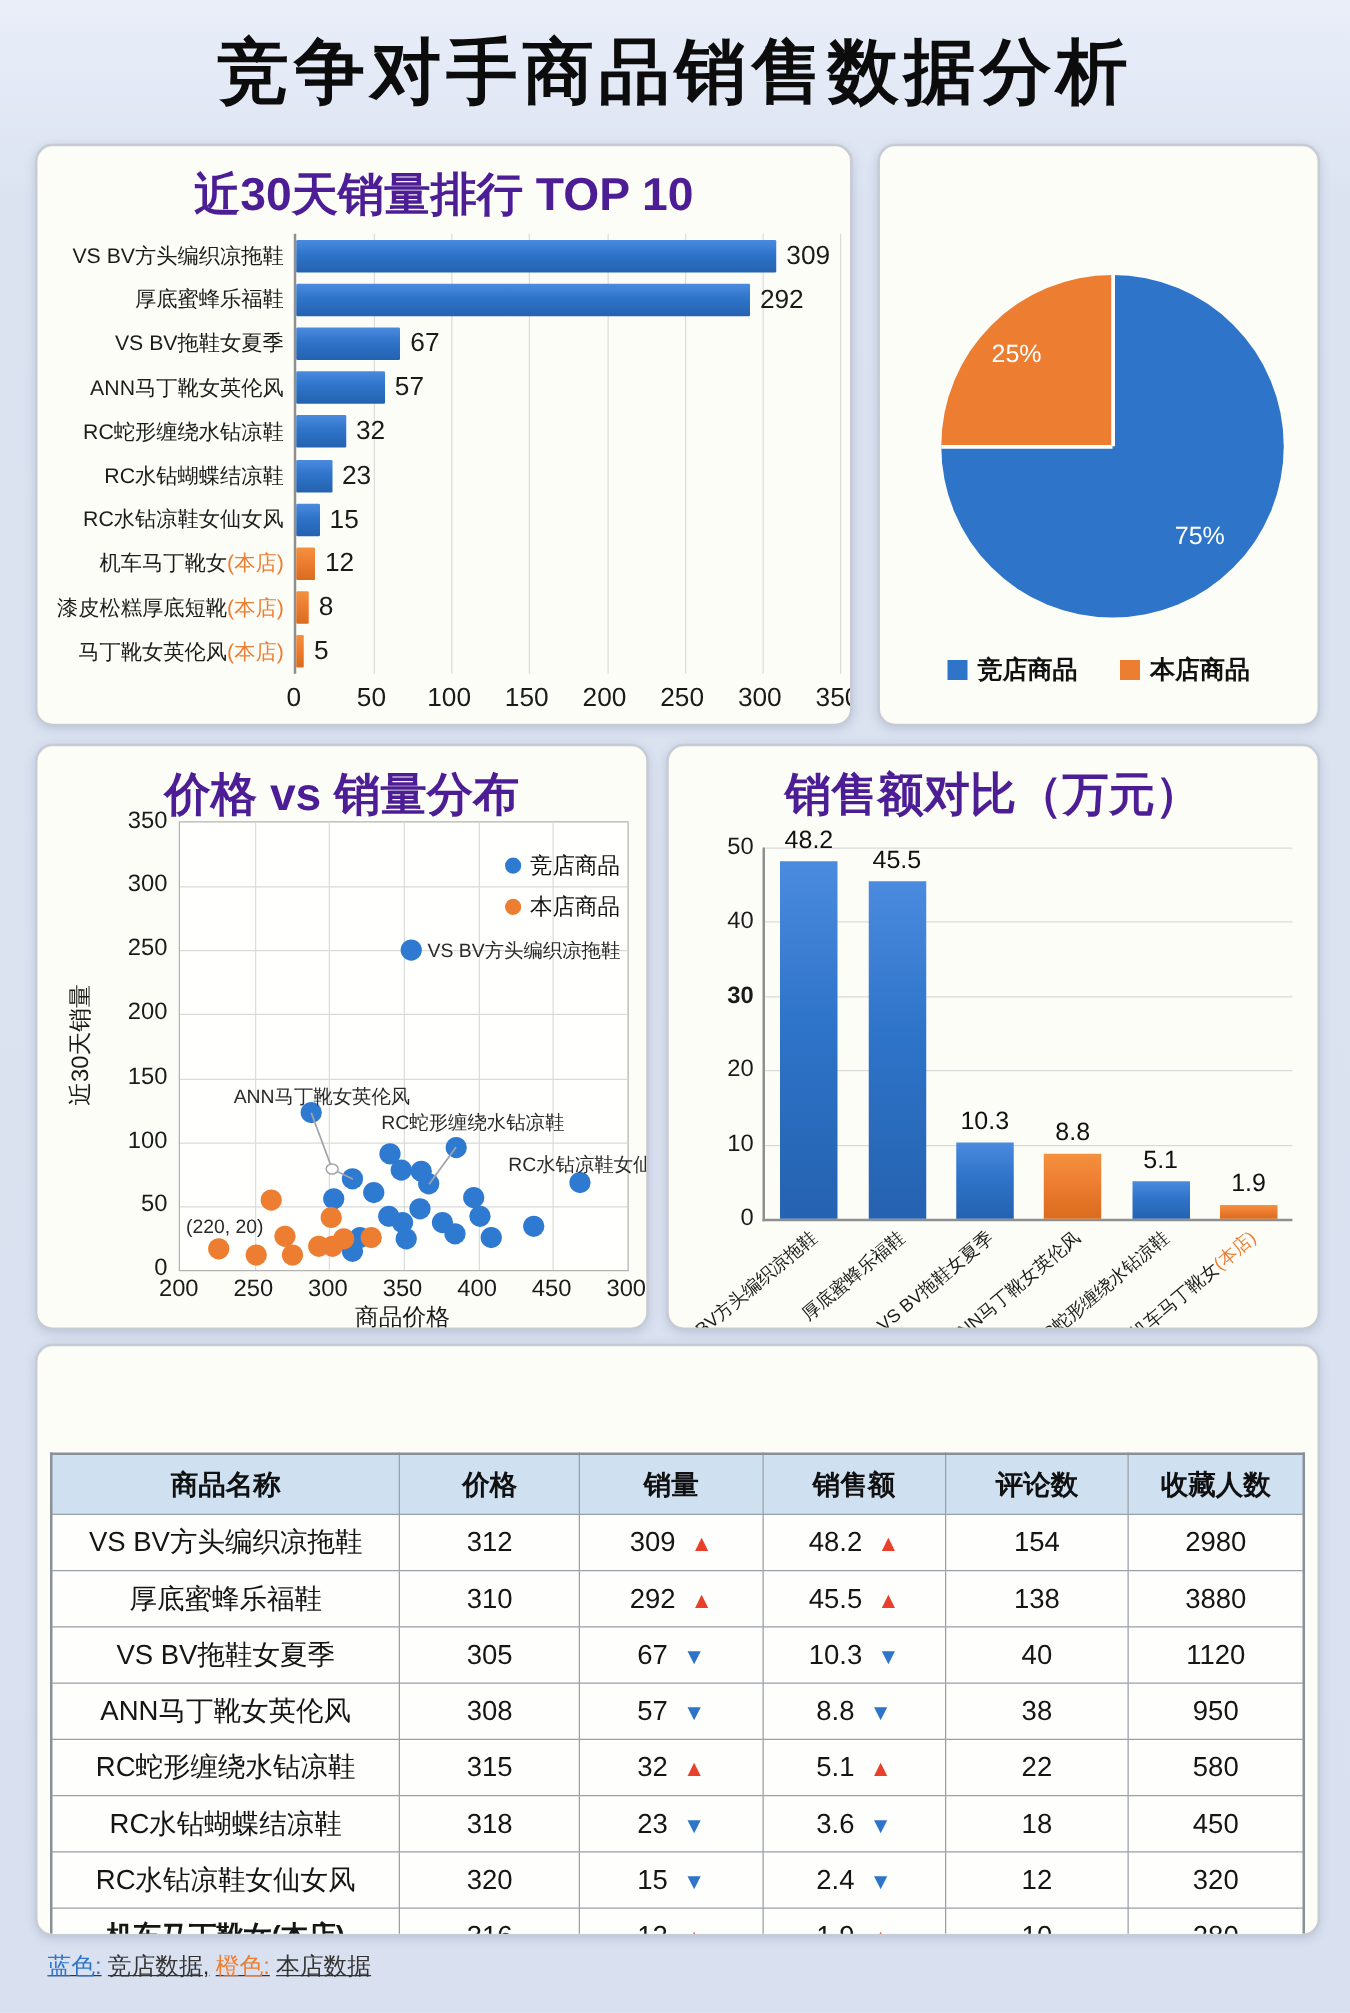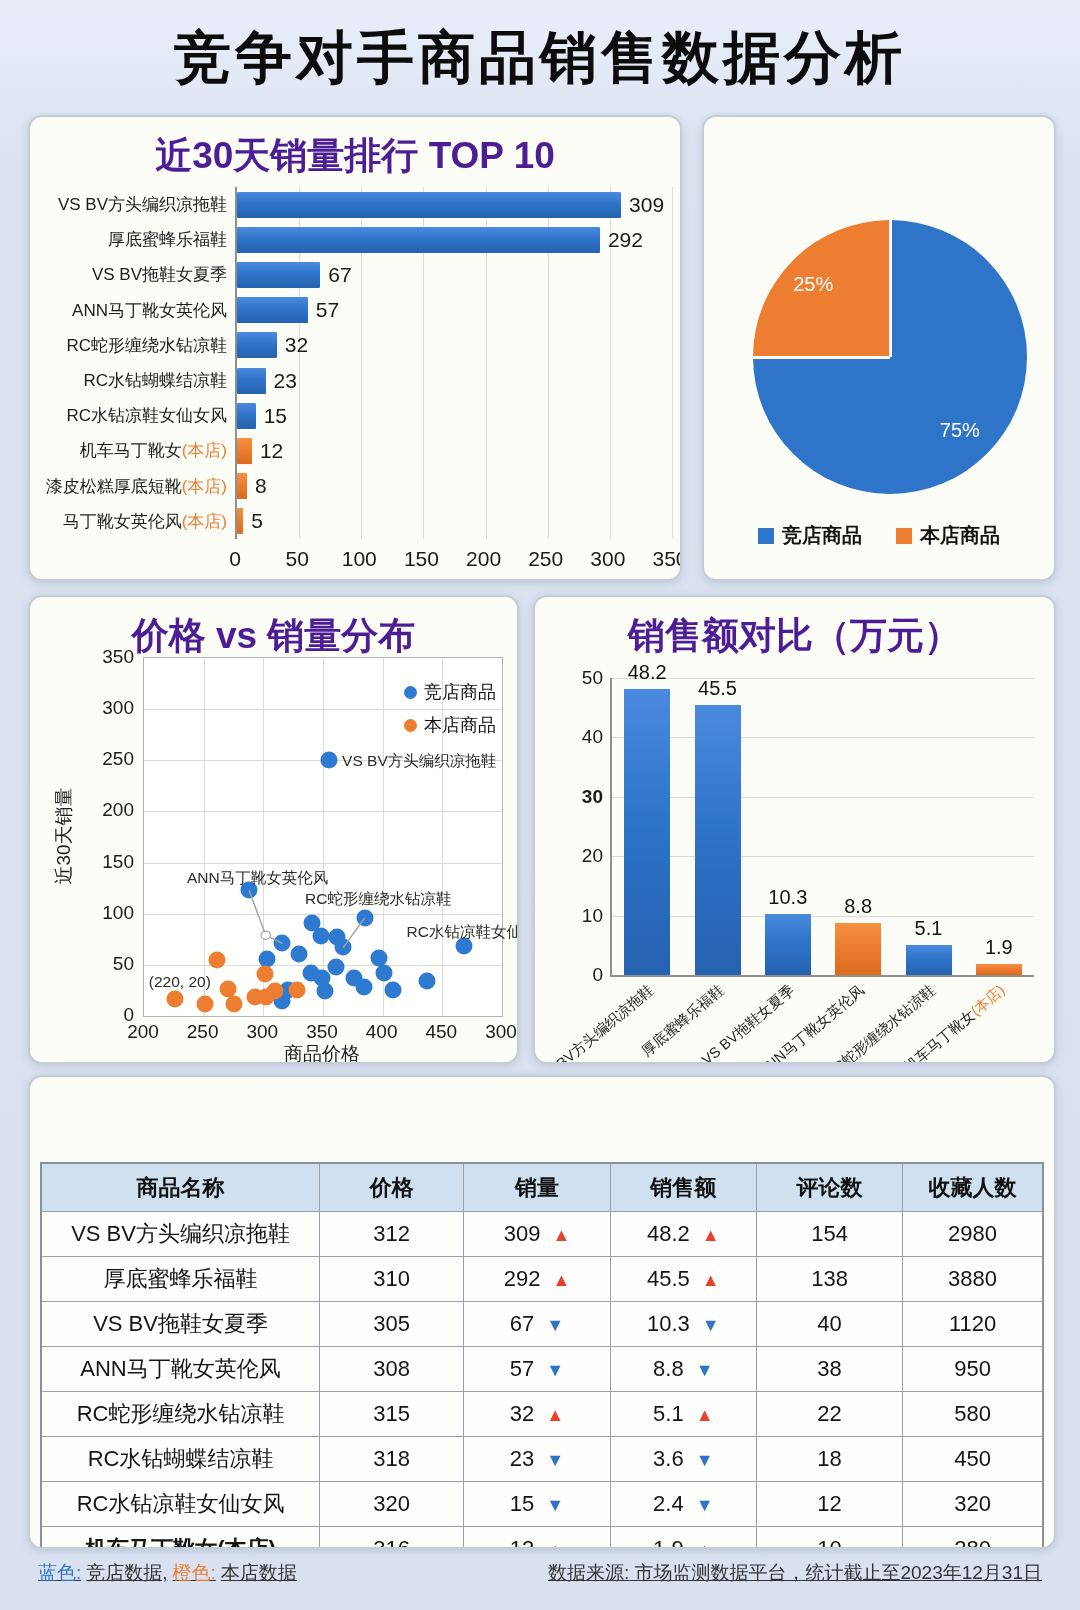--- a/index.html
+++ b/index.html
@@ -433,16 +433,15 @@
             <td>280</td>
           </tr>
         </tbody>
     </table>
   </div>
 
   <div class="footer">
     <div>
       <span class="c-blue fkey">蓝色:</span><span class="fsep">竞店数据,</span><span class="c-orange fkey">橙色:</span><span>本店数据</span>
     </div>
-    <div>数据来源: 市场监测数据平台，统计截止至2023年12月31日</div>
   </div>
 
 </div>
 
 </body></html>

